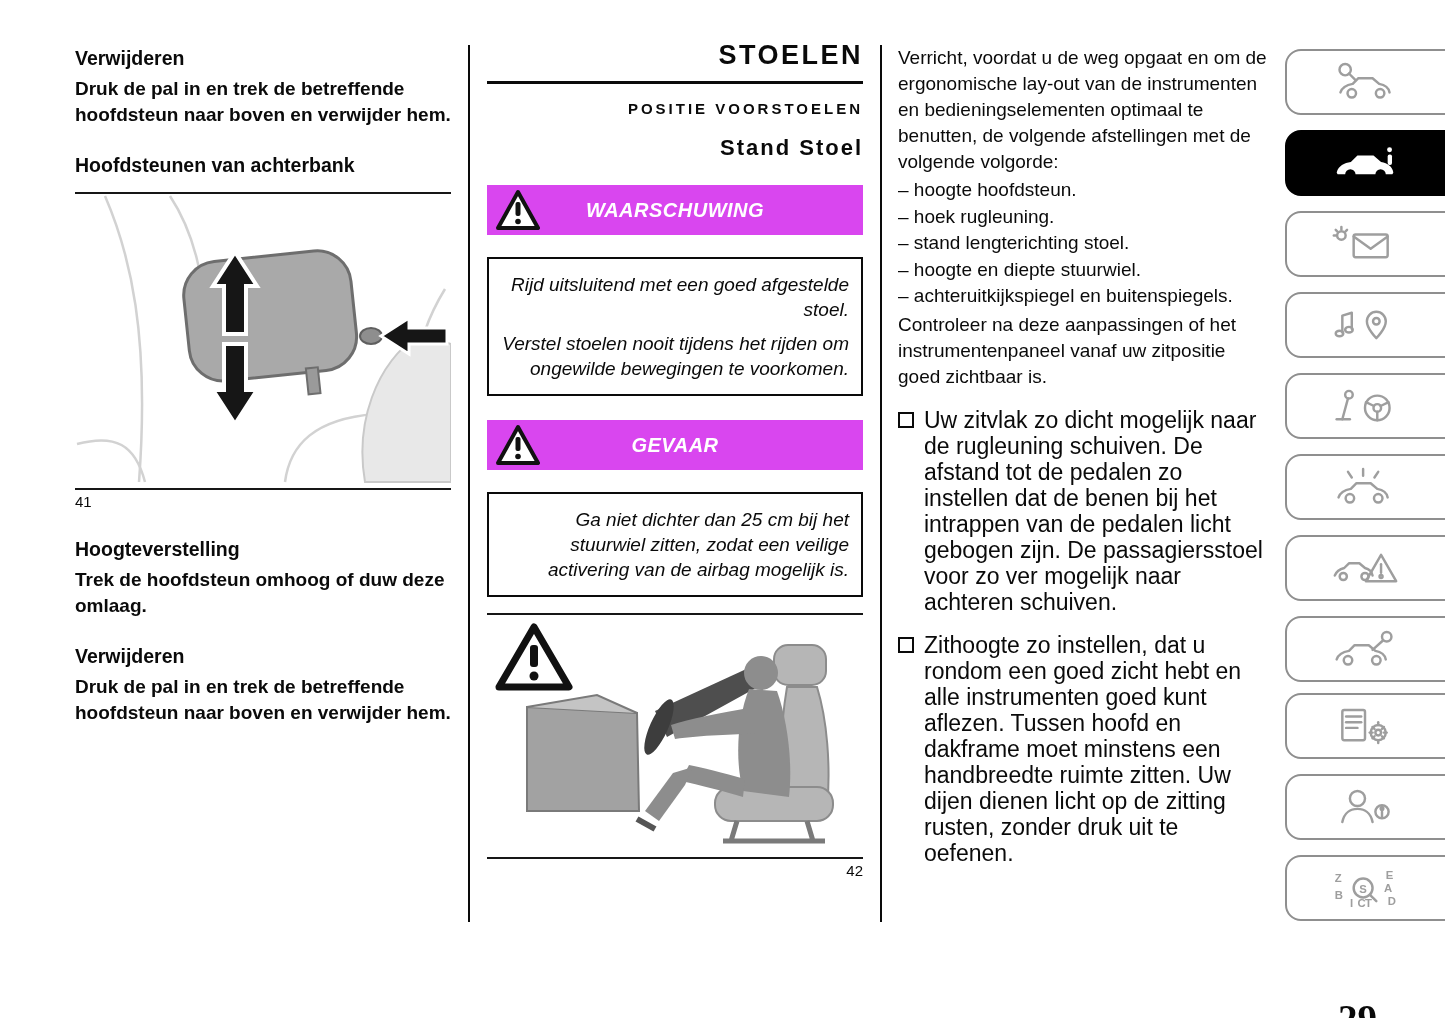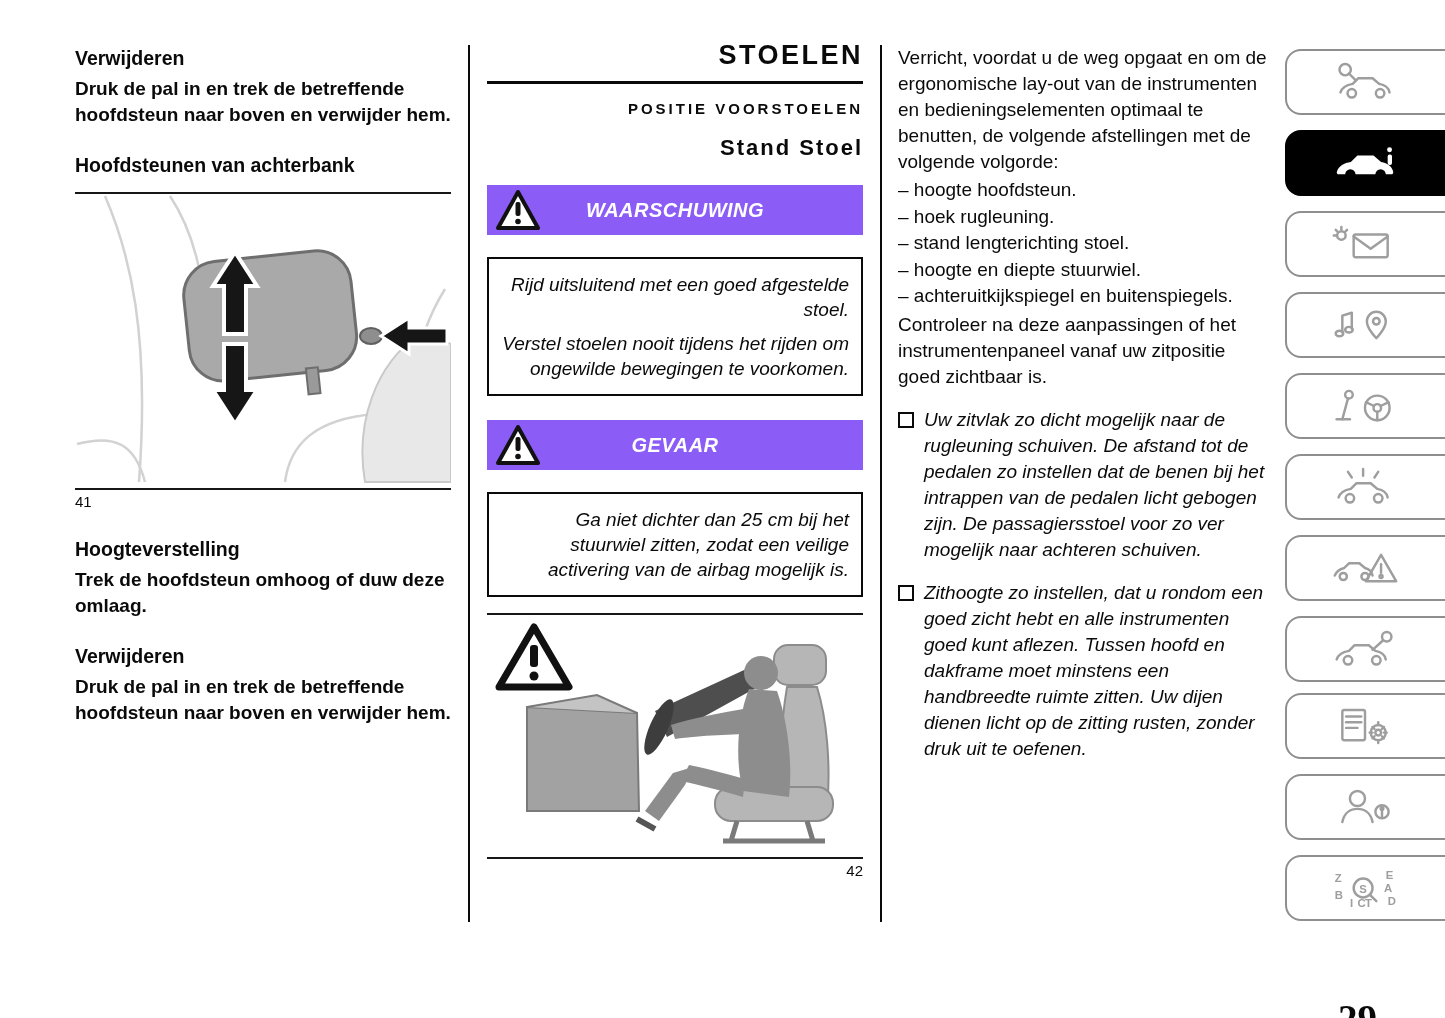--- a/index.html
+++ b/index.html
@@ -22,35 +22,35 @@
   figure.fig{margin:18px 0 26px 0;}
   .figframe{border-top:2px solid #161616;border-bottom:2px solid #161616;}
   figcaption{font-size:15px;margin-top:3px;}
 
   
   h1.title{font-size:27px;font-weight:bold;letter-spacing:2.5px;margin:0;
            padding-bottom:10px;border-bottom:3px solid #0a0a0a;}
   h2.subtitle{font-size:15px;font-weight:bold;letter-spacing:3px;margin:16px 0 0 0;}
   h2.section{font-size:22px;font-weight:bold;letter-spacing:2px;margin:18px 0 0 0;}
 
-  .alert-bar{margin-top:24px;height:50px;background:#8b5cf6;position:relative;
+  .alert-bar{margin-top:24px;height:50px;background:#d946ef;position:relative;
              display:flex;align-items:center;justify-content:center;}
   .alert-bar .tri{position:absolute;left:8px;top:4px;}
   .alert-bar .bar-label{color:#fff;font-style:italic;font-weight:bold;font-size:20px;letter-spacing:.5px;}
   .alert-box{margin-top:22px;border:2px solid #0a0a0a;padding:4px 12px;}
   .alert-box p{font-style:italic;font-size:19px;line-height:25px;margin:9px 0;}
 
   
   p.intro{font-size:19px;line-height:26px;margin:0 0 2px 0;}
   .dash{font-size:19px;line-height:26.5px;}
   p.outro{font-size:19px;line-height:26px;margin:2px 0 0 0;}
   .check{display:flex;margin-top:17px;}
   .check .sq{flex:0 0 auto;width:12px;height:12px;border:2.5px solid #0a0a0a;
              margin:5px 10px 0 0;}
-  .check .ctext{font-size:19px;line-height:26px;font-style:italic;}
+  .check .ctext{font-size:23px;line-height:26px;}
 
   
   .tab{position:absolute;right:-18px;width:178px;height:66px;background:#fff;
        border:2.5px solid #8f8f8f;border-radius:16px;display:flex;align-items:center;
        justify-content:center;padding-right:18px;box-sizing:border-box;}
   .tab.active{background:#000;border-color:#000;}
   .tab svg{stroke:#9e9e9e;stroke-width:2.6;fill:none;stroke-linecap:round;stroke-linejoin:round;}
   .tab svg text{fill:#9e9e9e;stroke:none;font-family:"Liberation Sans",sans-serif;font-weight:bold;font-size:12px;}
   .tab.active svg{stroke:#fff;}
   .tab.active svg .icon-fill{fill:#fff;stroke:none;}

